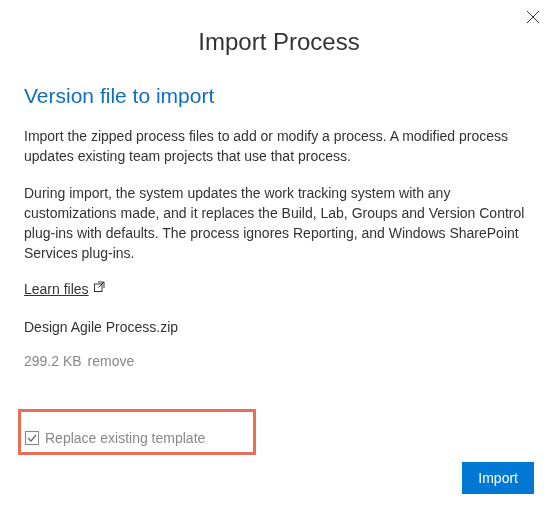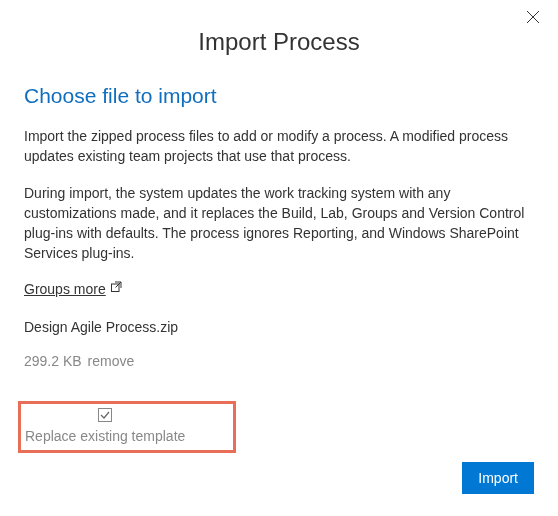--- a/index.html
+++ b/index.html
@@ -71,26 +71,25 @@
     }
     .remove-link {
       color: #888;
       cursor: pointer;
       margin-left: 6px;
     }
     .checkbox-row {
       display: inline-flex;
       align-items: center;
       gap: 6px;
-      margin-top: 32px;
-      padding: 4px 48px 6px 4px;
+      margin-top: 40px;
+      padding: 18px 48px 6px 4px;
       border: 3px solid #E86E58;
       position: relative;
       left: -6px;
-      flex-direction: column;
     }
     .checkbox-box {
       width: 14px;
       height: 14px;
       border: 1px solid #888;
       display: flex;
       align-items: center;
       justify-content: center;
       font-size: 11px;
       color: #666;
@@ -122,28 +121,28 @@
 
 <div class="close-btn">
   <svg width="14" height="14" viewBox="0 0 14 14">
       <line x1="1" y1="1" x2="13" y2="13" stroke="#333" stroke-width="1"></line>
       <line x1="13" y1="1" x2="1" y2="13" stroke="#333" stroke-width="1"></line>
     </svg>
 </div>
 
 <h1 class="title">Import Process</h1>
 
-<h2 class="subtitle">Choose file to import</h2>
+<h2 class="subtitle">Version file to import</h2>
 
 <p class="body-text">Import the zipped process files to add or modify a process. A modified process updates existing team projects that use that process.</p>
 
 <p class="body-text">During import, the system updates the work tracking system with any customizations made, and it replaces the Build, Lab, Groups and Version Control plug-ins with defaults. The process ignores Reporting, and Windows SharePoint Services plug-ins.</p>
 
 <a class="learn-more">
-  <span>Groups more</span>
+  <span>Learn files</span>
   <span class="ext-icon">
     <svg width="12" height="12" viewBox="0 0 12 12" fill="none" stroke="#333" stroke-width="1">
       <rect x="1.5" y="3" width="7.5" height="7.5"></rect>
       <polyline points="5,1 11,1 11,7"></polyline>
       <line x1="11" y1="1" x2="5.5" y2="6.5"></line>
     </svg>
   </span>
 </a>
 
 <div>

